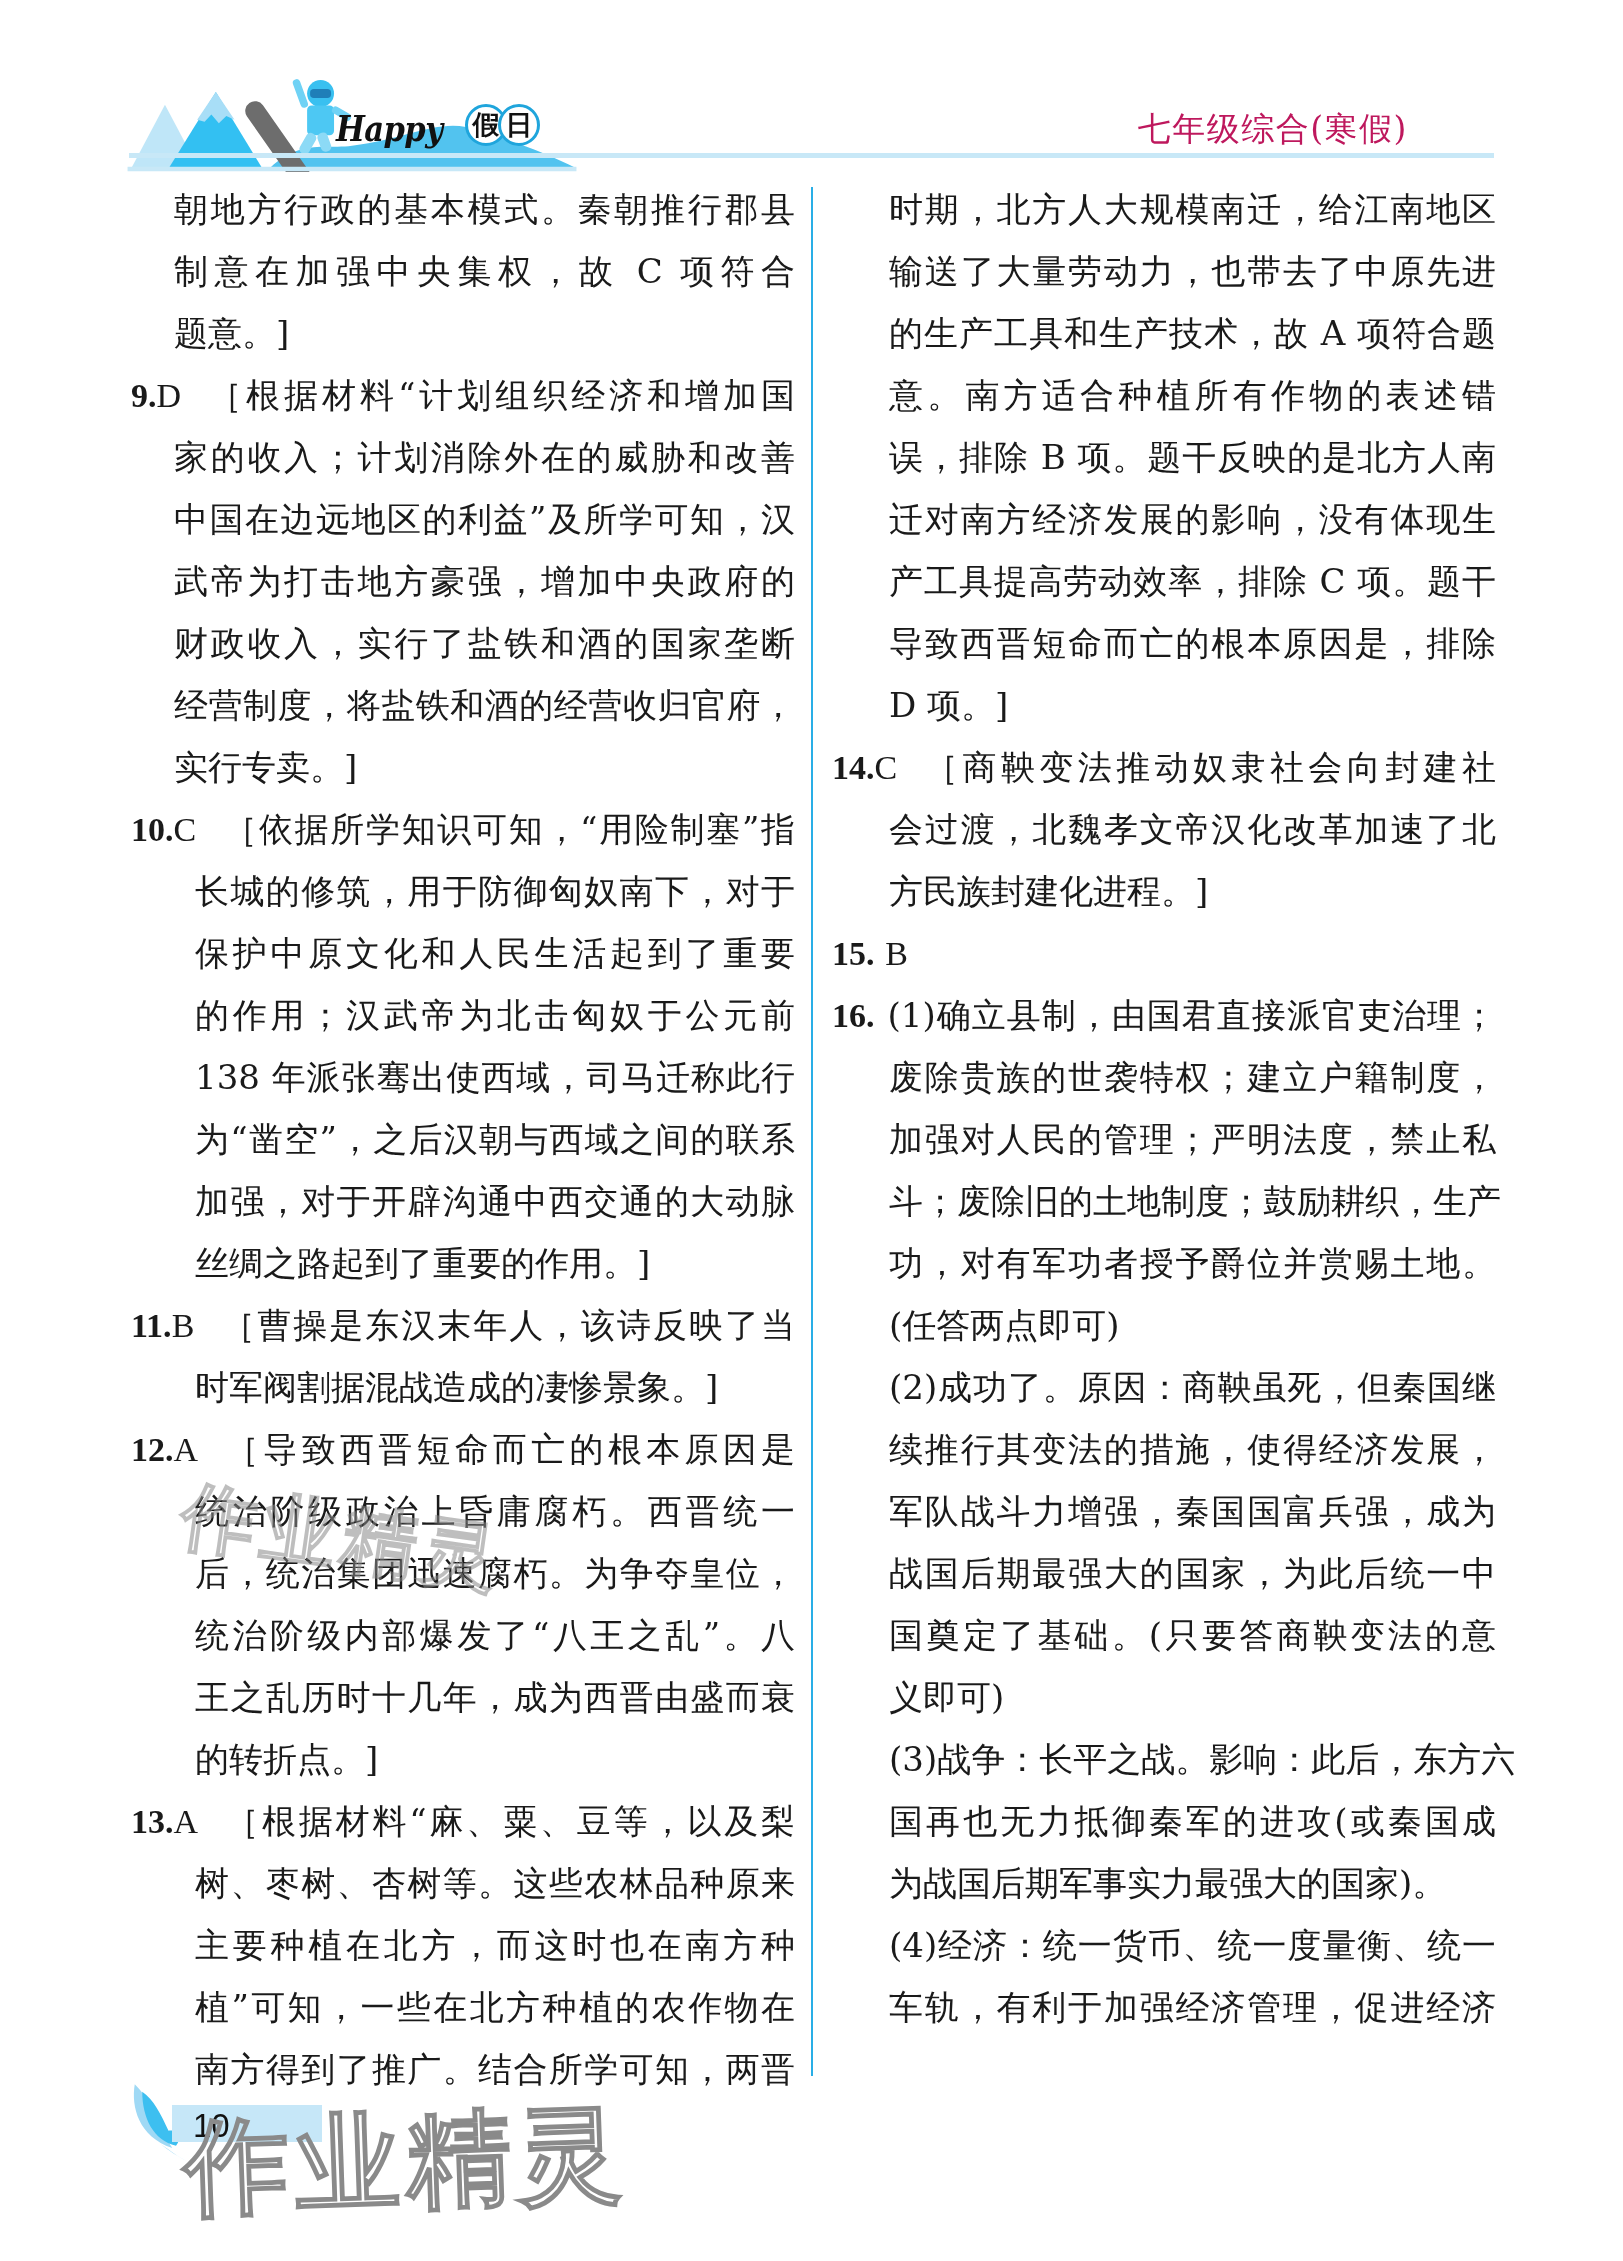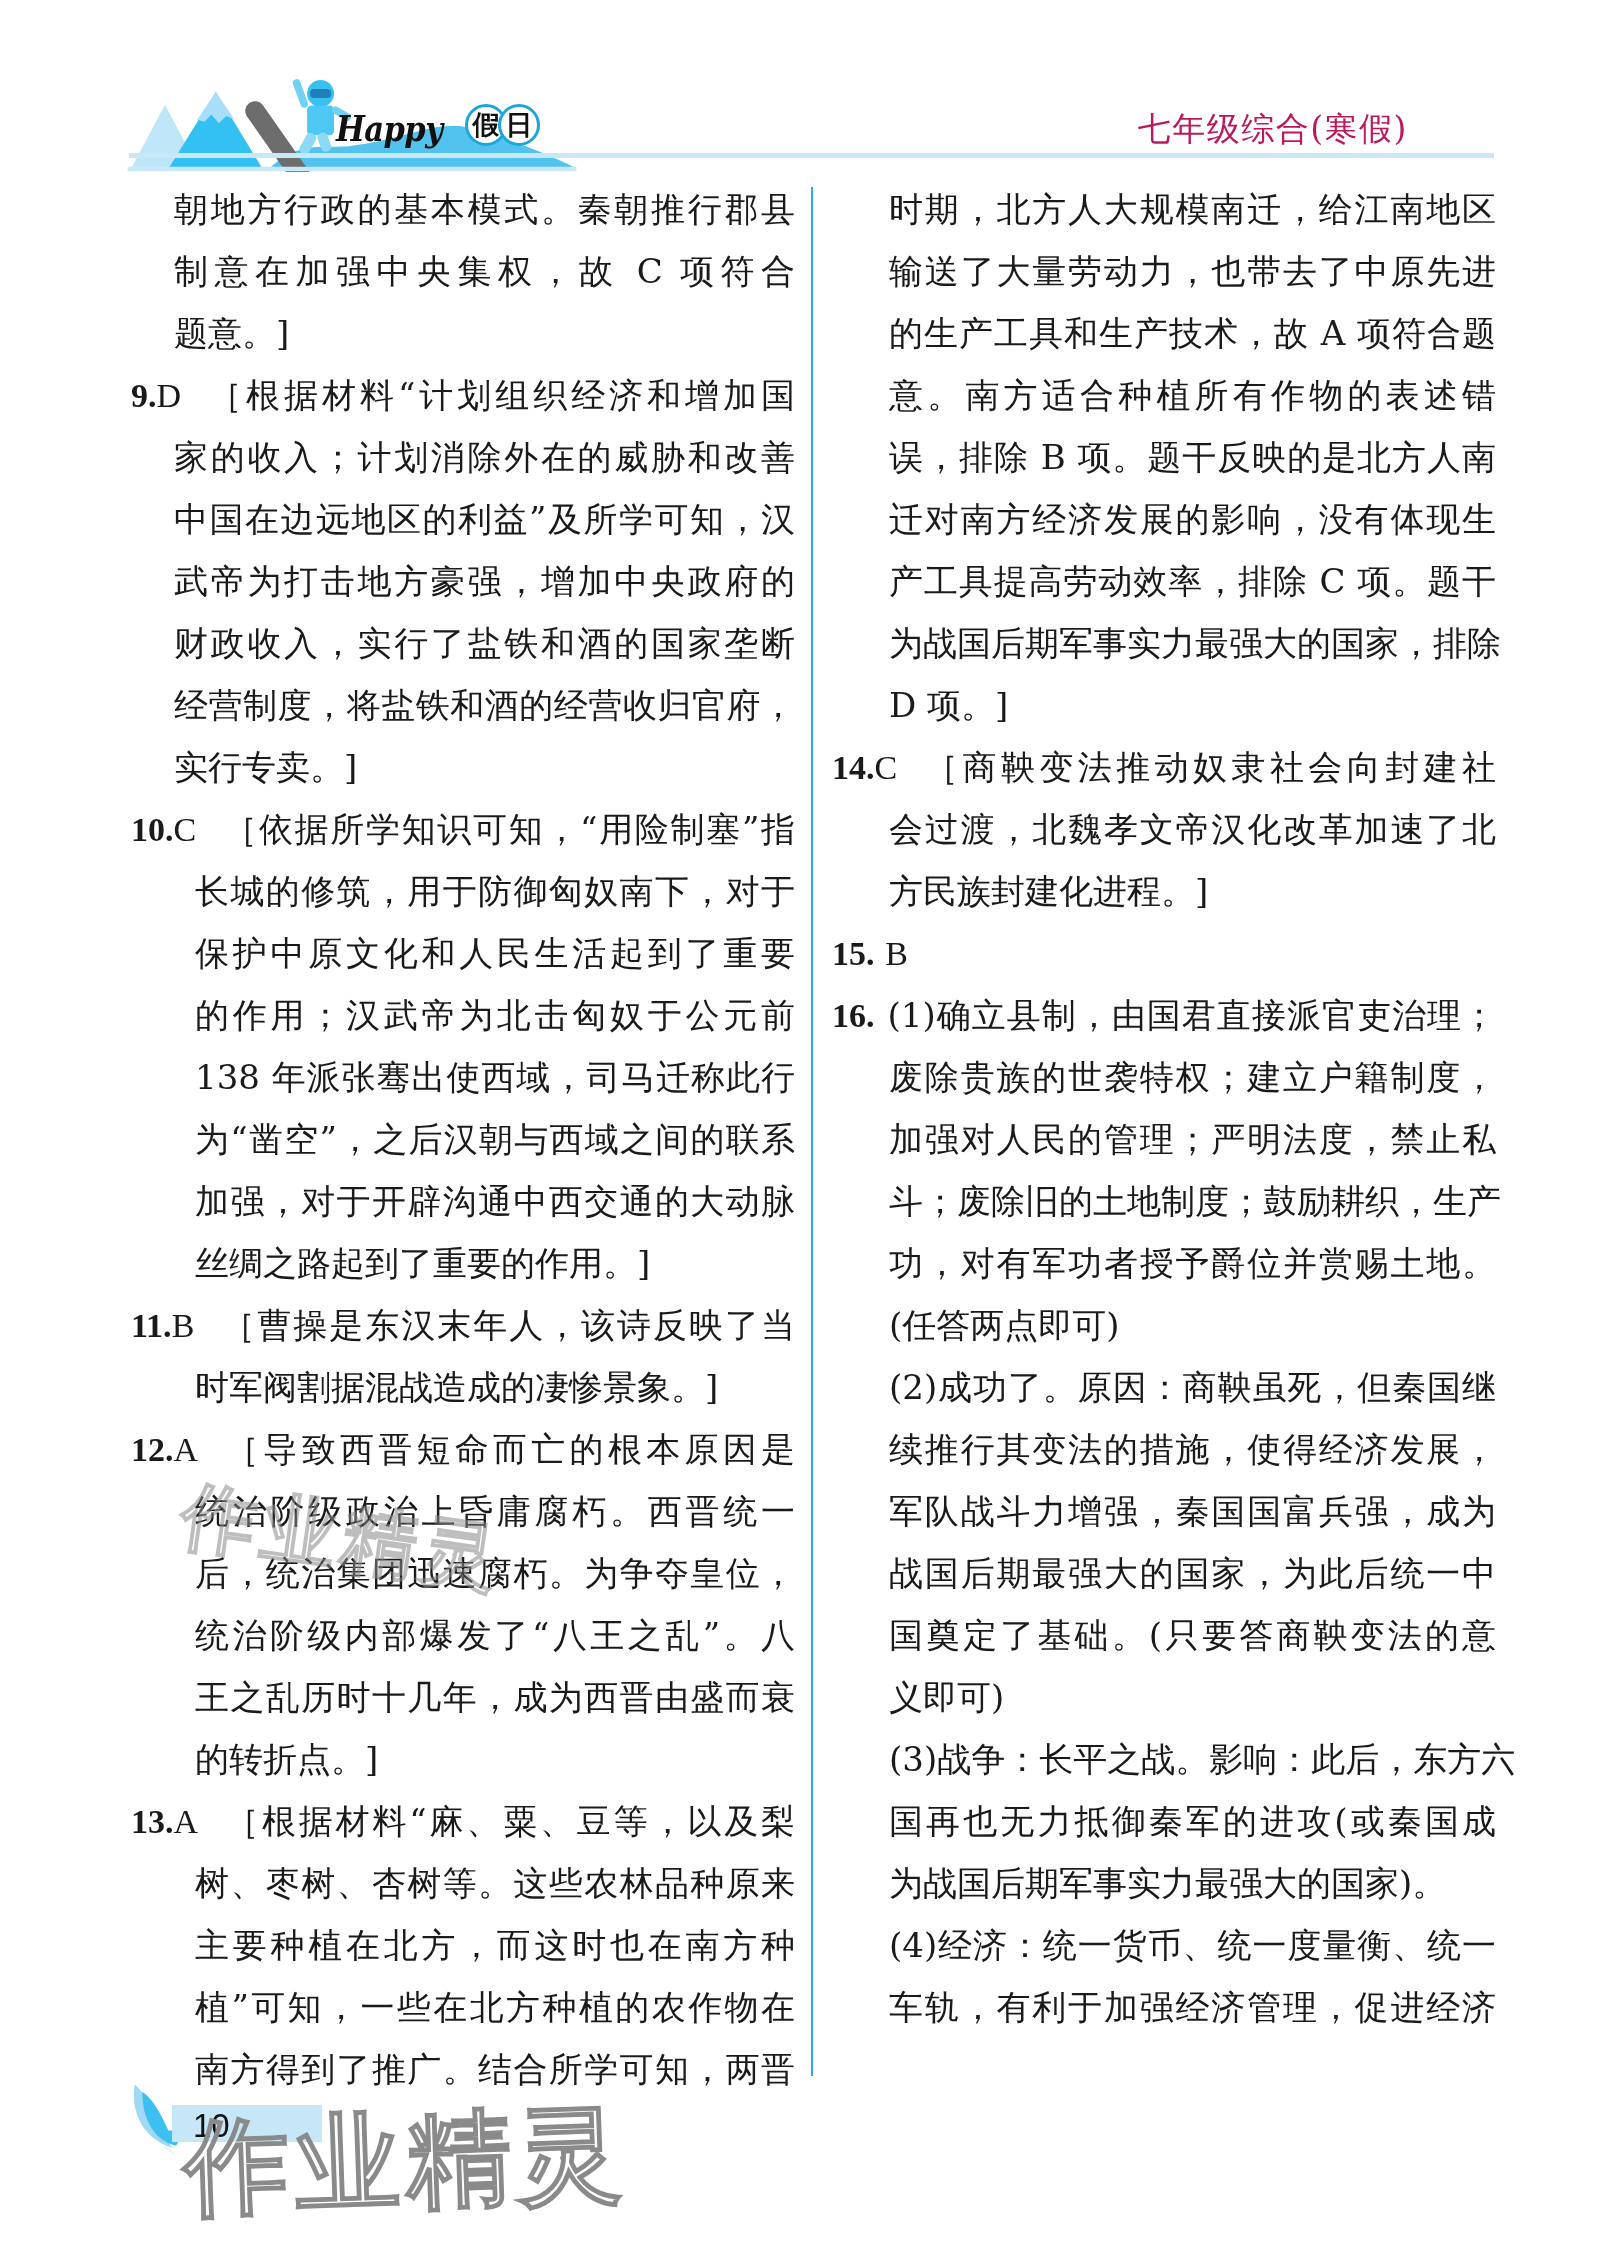--- a/index.html
+++ b/index.html
@@ -141,21 +141,21 @@
 <div class="divider"></div>
 
 <div class="column col-right">
   <div class="line justify indent-r">时期，北方人大规模南迁，给江南地区</div>
   <div class="line justify indent-r">输送了大量劳动力，也带去了中原先进</div>
   <div class="line justify indent-r">的生产工具和生产技术，故 A 项符合题</div>
   <div class="line justify indent-r">意。南方适合种植所有作物的表述错</div>
   <div class="line justify indent-r">误，排除 B 项。题干反映的是北方人南</div>
   <div class="line justify indent-r">迁对南方经济发展的影响，没有体现生</div>
   <div class="line justify indent-r">产工具提高劳动效率，排除 C 项。题干</div>
-  <div class="line justify indent-r">为战国后期军事实力最强大的国家，排除</div>
+  <div class="line justify indent-r">导致西晋短命而亡的根本原因是，排除</div>
   <div class="line indent-r">D 项。]</div>
 
   <div class="line q-start">
     <span class="num">14.</span>
     <span class="ans">C</span>
     <span class="body">［商鞅变法推动奴隶社会向封建社</span>
   </div>
   <div class="line justify indent-r">会过渡，北魏孝文帝汉化改革加速了北</div>
   <div class="line indent-r">方民族封建化进程。]</div>
 

